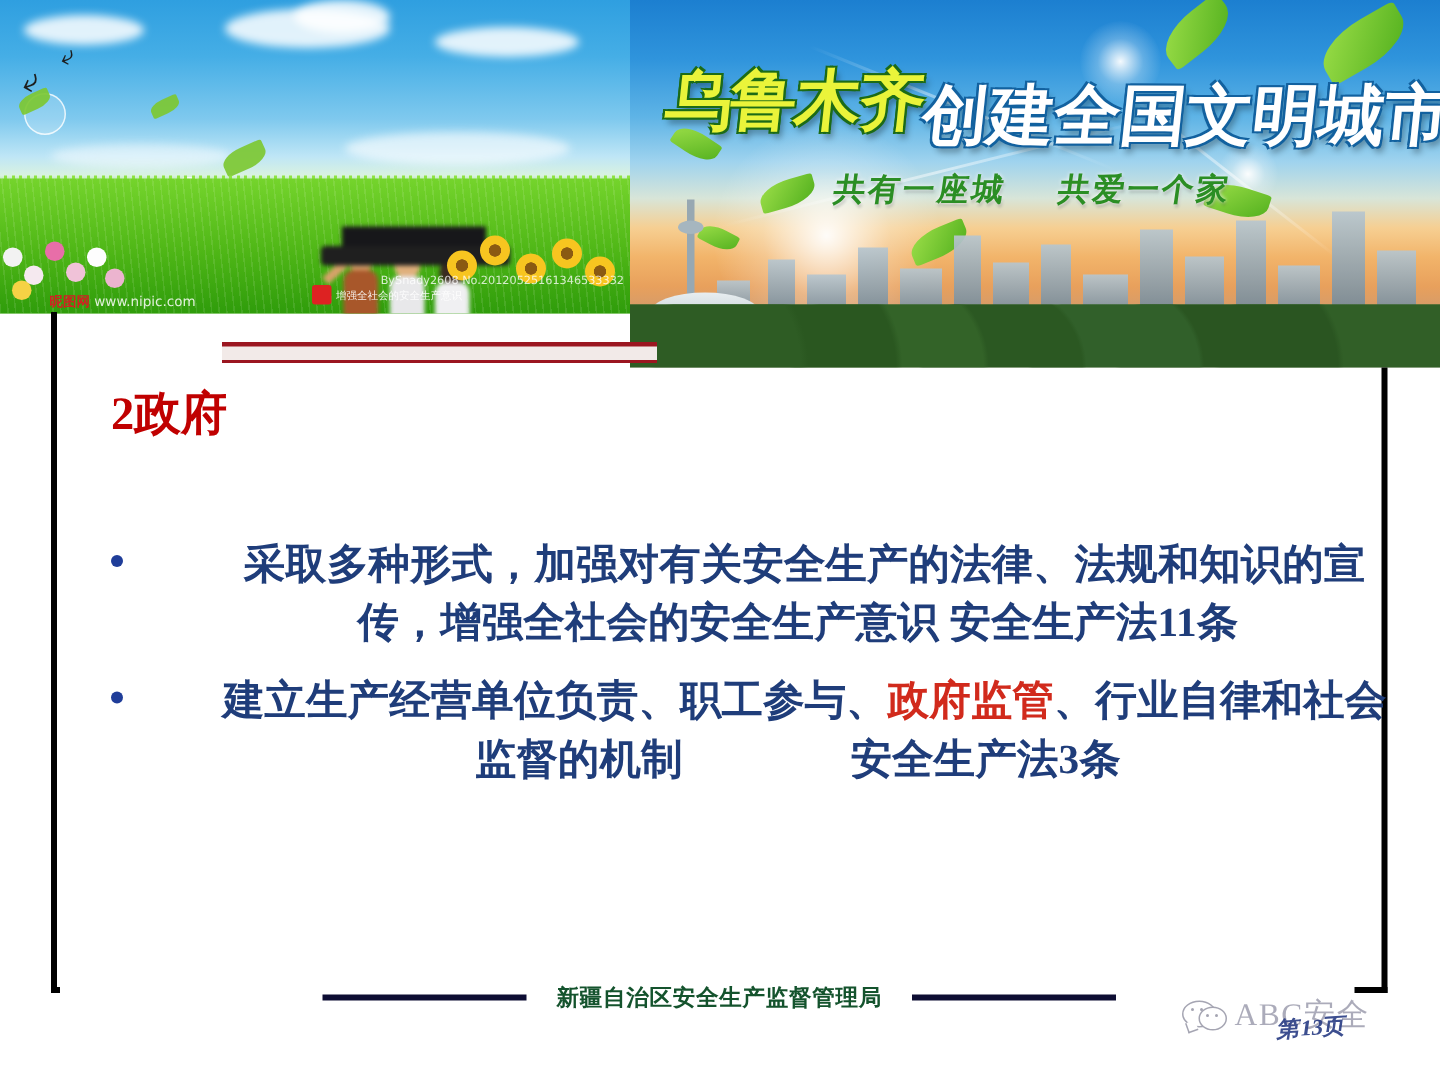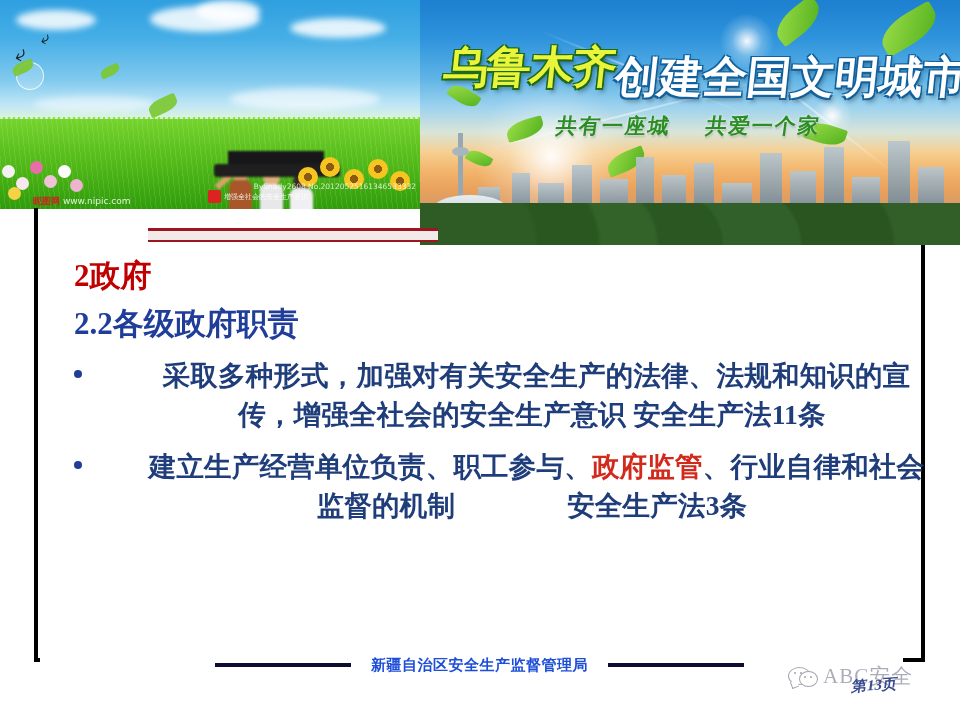--- a/index.html
+++ b/index.html
@@ -384,21 +384,21 @@
   .footer-rule {
     height: 4px;
     background: #0d0d33;
     flex: 0 0 auto;
   }
   .footer-rule.l { width: 136px; }
   .footer-rule.r { width: 136px; }
   .footer-text {
     font-size: 15px;
     font-weight: bold;
-    color: #1d4ed8;
+    color: #14532d;
     white-space: nowrap;
     letter-spacing: 0.5px;
   }
 
   
   .wm-abc {
     position: absolute;
     left: 788px; top: 662px;
     display: flex;
     align-items: center;
@@ -589,23 +589,20 @@
 
   <div class="divider"></div>
   <div class="frame-left"></div>
   <div class="frame-right"></div>
   <div class="frame-bottom-l"></div>
   <div class="frame-bottom-r"></div>
 
   <div class="heading-1">
     <span>2</span><span>政府</span>
   </div>
-  <div class="heading-2">
-    <span>2.2</span><span>各级政府职责</span>
-  </div>
 
   <div class="bullets">
     <div class="bullet">
       <span class="bullet-dot"></span>
       <div class="bullet-text">
         <span class="lead-sp"></span><span>采取多种形式，加强对有关安全生产的法律、法规和知识的宣传，增强全社会的安全生产意识</span><span> 安全生产法11条</span>
       </div>
     </div>
 
     <div class="bullet">

